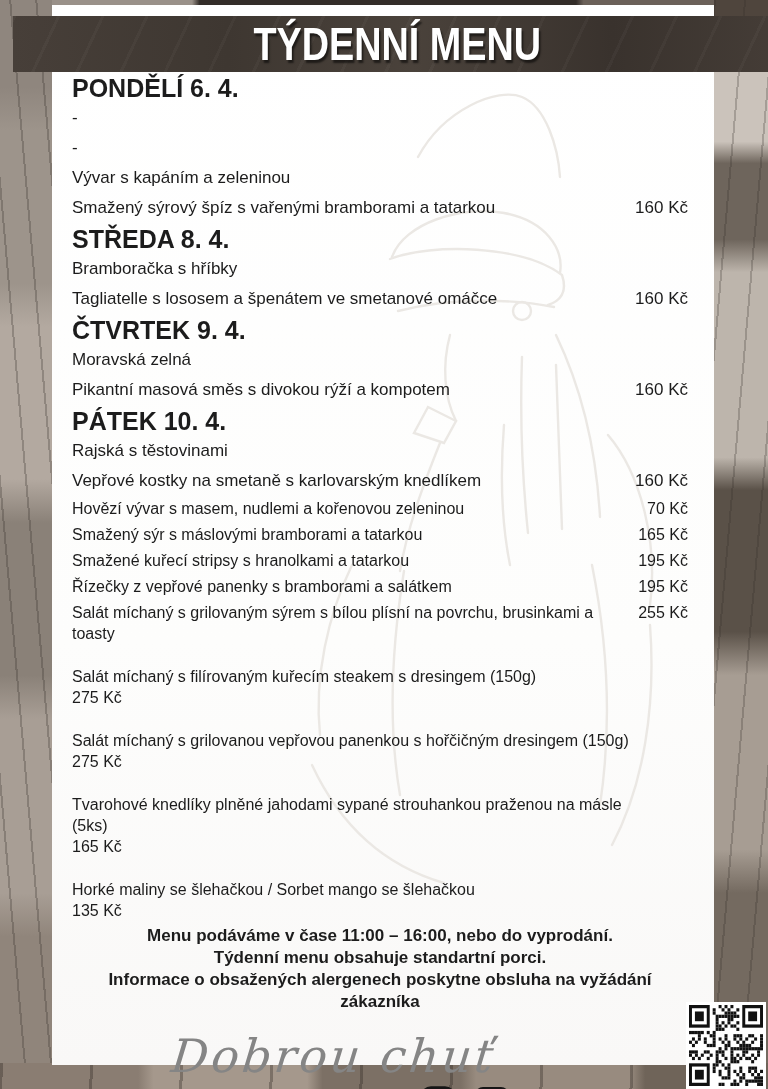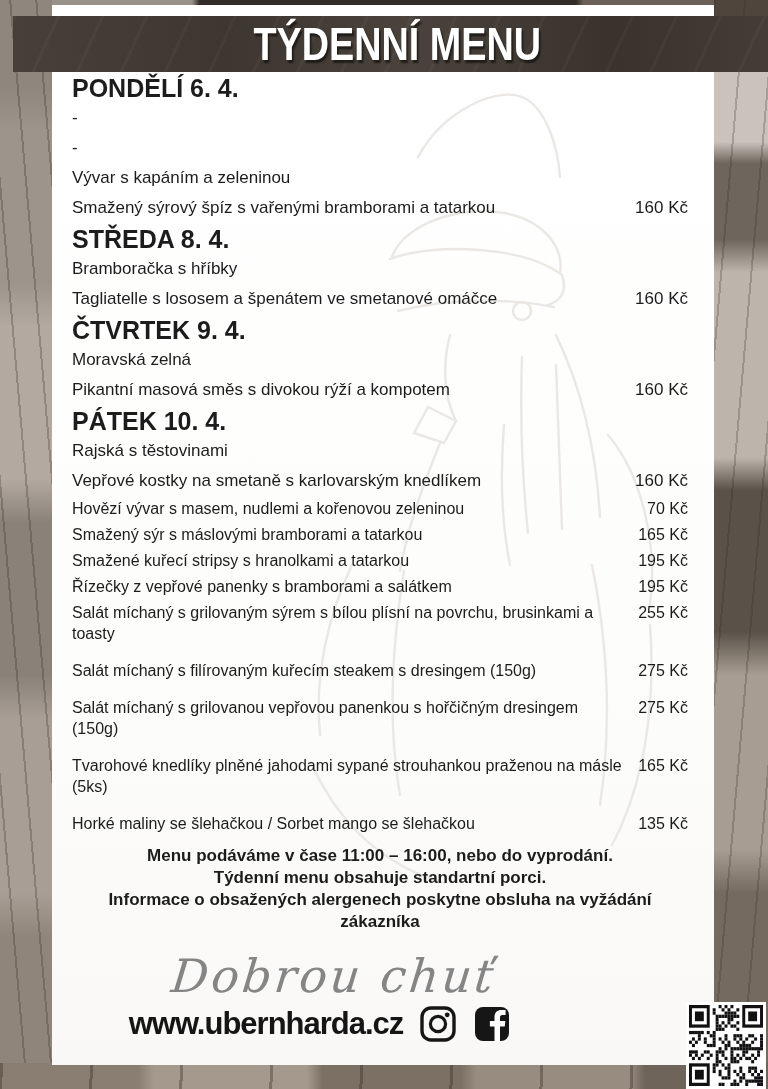--- a/index.html
+++ b/index.html
@@ -41,25 +41,25 @@
   .content{position:absolute;left:20px;right:26px;top:66px;z-index:2;}
 
   .day-heading{font-size:25px;font-weight:bold;line-height:22px;padding:6px 0 3px;}
   .menu-row{display:flex;justify-content:space-between;align-items:flex-start;
     font-size:17px;line-height:21px;padding:5px 0 4px;}
   .menu-row .dish{flex:1 1 auto;padding-right:14px;}
   .menu-row .price{flex:0 0 auto;white-space:nowrap;text-align:right;}
 
   .stale-row{display:flex;justify-content:center;align-items:flex-start;
     font-size:16px;line-height:21px;padding:2.5px 0;}
-  .stale-row.spaced{margin-top:11px;}
+  .stale-row.spaced{margin-top:17px;flex-direction:column;}
   .stale-row .dish{flex:1 1 auto;padding-right:16px;max-width:560px;}
   .stale-row .price{flex:0 0 auto;white-space:nowrap;text-align:right;}
 
-  .notes{margin-top:9px;text-align:center;font-weight:bold;font-size:17px;line-height:22px;}
+  .notes{margin-top:2px;text-align:center;font-weight:bold;font-size:17px;line-height:22px;}
   .notes div{margin:0;}
 
   .signature{margin-top:14px;text-align:center;transform:translateX(-46px);
     font-family:"DejaVu Serif","Liberation Serif",serif;font-style:italic;
     font-size:46px;color:#858585;letter-spacing:3px;line-height:58px;
     transform:translateX(-46px) skewX(-6deg);}
   .bottom-row{margin-top:0px;display:flex;align-items:center;justify-content:center;
     gap:16px;transform:translateX(-60px);text-align:right;}
   .website{font-size:31px;font-weight:bold;letter-spacing:-1px;color:#151515;}
   .soc-icon{display:inline-block;width:38px;height:38px;}

